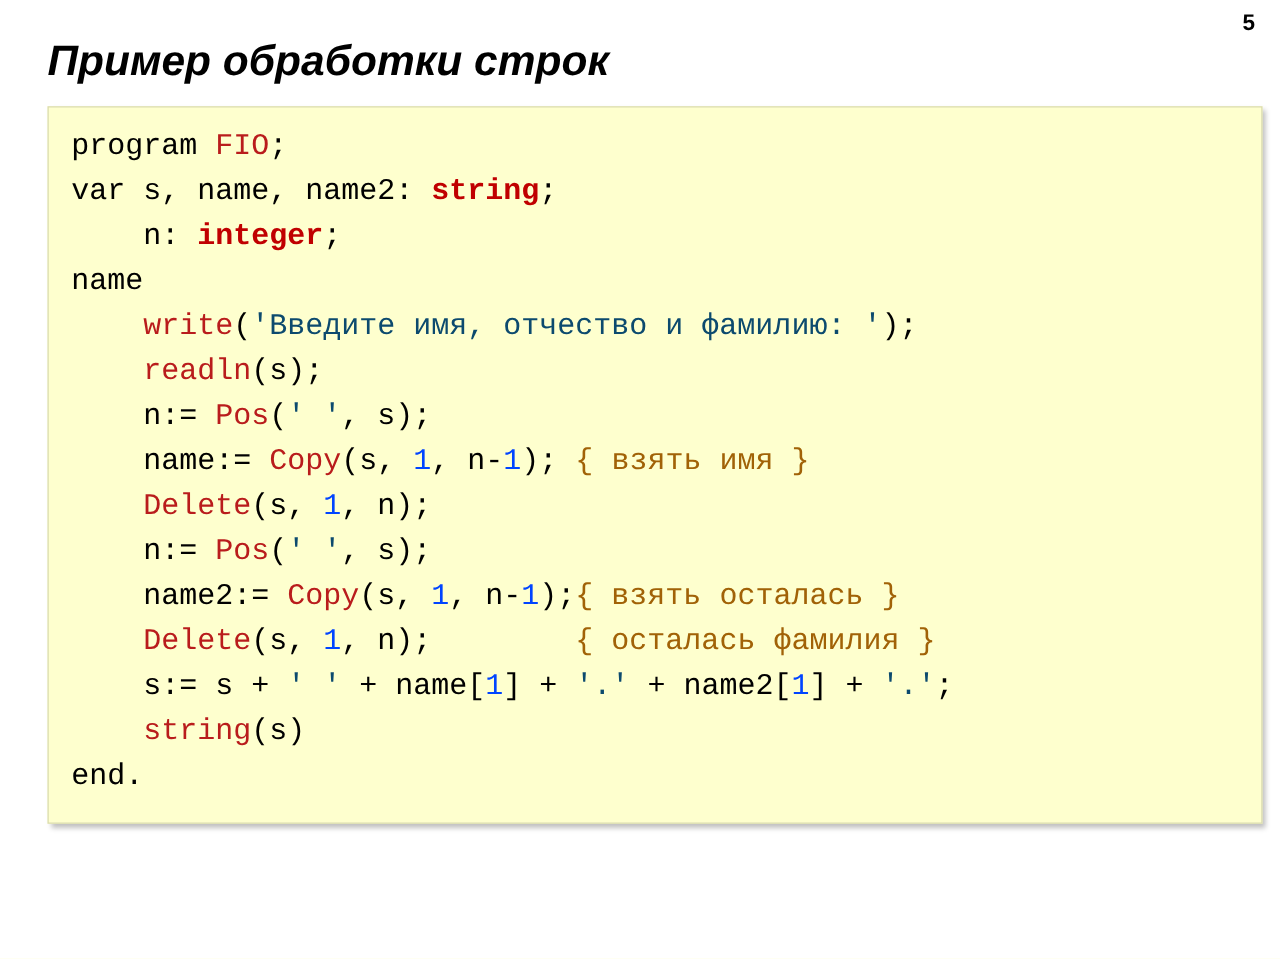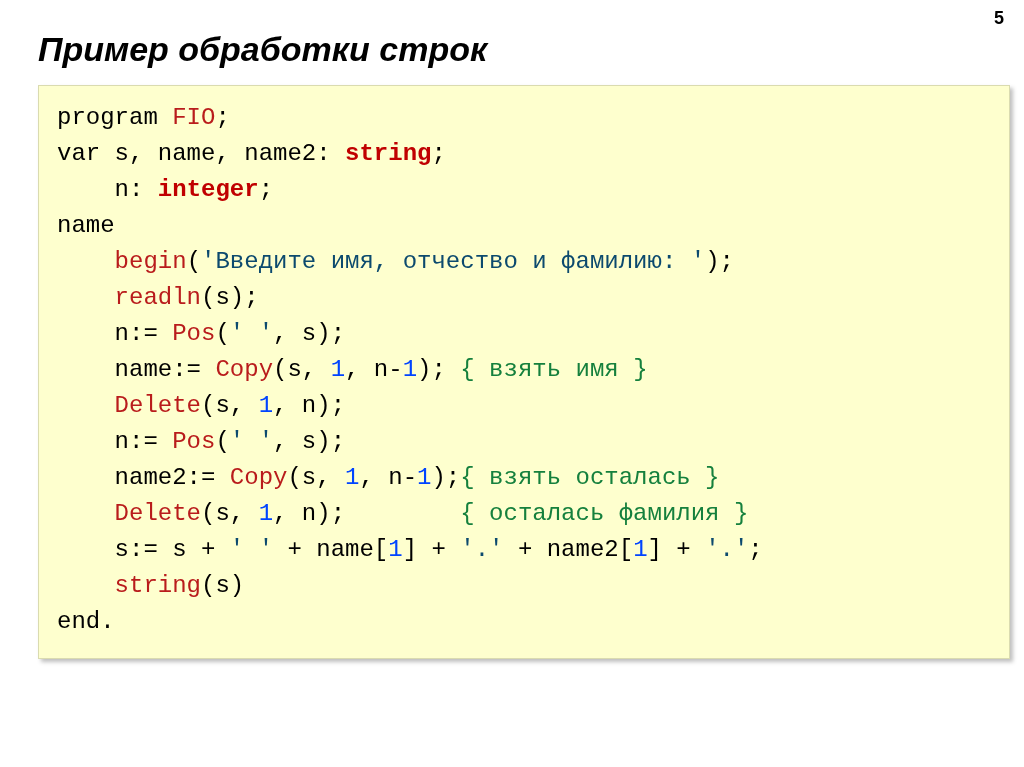--- a/index.html
+++ b/index.html
@@ -36,34 +36,34 @@
     font-size: 24px;
     line-height: 36px;
     color: #000;
     white-space: pre;
   }
   .tok-kw   { color: #000; margin-top: 16px; }          
   .tok-id   { color: #b91c1c; }       
   .tok-type { color: #c00000; font-weight: bold; }       
   .tok-str  { color: #0c4a6e; }       
   .tok-num  { color: #0044ff; }       
-  .tok-cmt  { color: #15803d; }       
+  .tok-cmt  { color: #a16207; }       
 </style>
 </head>
 <body>
 
 <div class="page-number">5</div>
 
 <div class="title">Пример обработки строк</div>
 
 <div class="code-block"><span><span class="tok-kw">program </span><span class="tok-id">FIO</span><span>;</span></span>
 <span><span class="tok-kw">var </span><span>s, name, name2: </span><span class="tok-type">string</span><span>;</span></span>
 <span><span>    </span><span>n: </span><span class="tok-type">integer</span><span>;</span></span>
 <span><span class="tok-kw">name</span></span>
-<span><span>    </span><span class="tok-id">begin</span><span>(</span><span class="tok-str">'Введите имя, отчество и фамилию: '</span><span>);</span></span>
+<span><span>    </span><span class="tok-id">write</span><span>(</span><span class="tok-str">'Введите имя, отчество и фамилию: '</span><span>);</span></span>
 <span><span>    </span><span class="tok-id">readln</span><span>(s);</span></span>
 <span><span>    </span><span>n:= </span><span class="tok-id">Pos</span><span>(</span><span class="tok-str">' '</span><span>, s);</span></span>
 <span><span>    </span><span>name:= </span><span class="tok-id">Copy</span><span>(s, </span><span class="tok-num">1</span><span>, n-</span><span class="tok-num">1</span><span>); </span><span class="tok-cmt">{ взять имя }</span></span>
 <span><span>    </span><span class="tok-id">Delete</span><span>(s, </span><span class="tok-num">1</span><span>, n);</span></span>
 <span><span>    </span><span>n:= </span><span class="tok-id">Pos</span><span>(</span><span class="tok-str">' '</span><span>, s);</span></span>
 <span><span>    </span><span>name2:= </span><span class="tok-id">Copy</span><span>(s, </span><span class="tok-num">1</span><span>, n-</span><span class="tok-num">1</span><span>);</span><span class="tok-cmt">{ взять осталась }</span></span>
 <span><span>    </span><span class="tok-id">Delete</span><span>(s, </span><span class="tok-num">1</span><span>, n);        </span><span class="tok-cmt">{ осталась фамилия }</span></span>
 <span><span>    </span><span>s:= s + </span><span class="tok-str">' '</span><span> + name[</span><span class="tok-num">1</span><span>] + </span><span class="tok-str">'.'</span><span> + name2[</span><span class="tok-num">1</span><span>] + </span><span class="tok-str">'.'</span><span>;</span></span>
 <span><span>    </span><span class="tok-id">string</span><span>(s)</span></span>
 <span><span class="tok-kw">end.</span></span></div>

